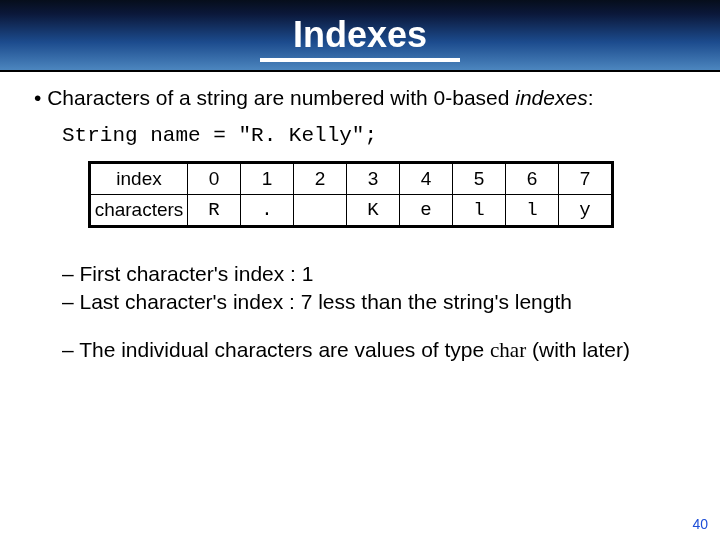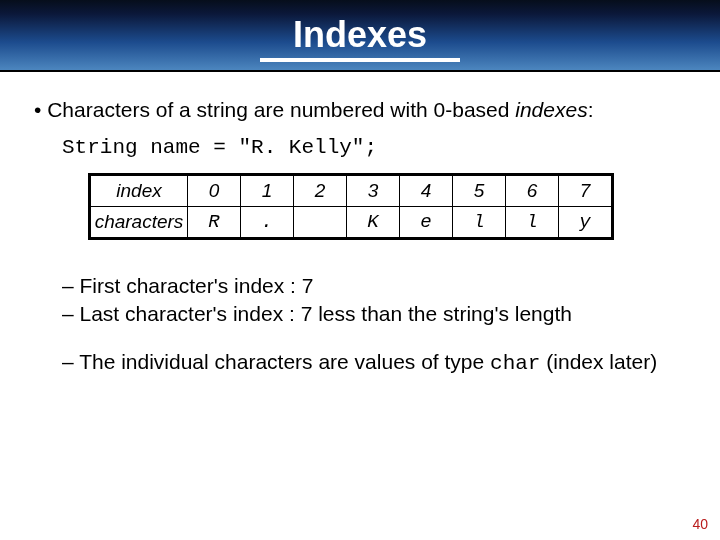--- a/index.html
+++ b/index.html
@@ -35,21 +35,20 @@
   }
   .title-underline {
     width: 200px;
     height: 4px;
     background: #fff;
     margin: 2px auto 0 auto;
   }
   .body {
     padding: 14px 35px 0 28px;
     font-size: 21px;
-    margin-top: 12px;
   }
   ul.top {
     margin: 0;
     padding-left: 6px;
     list-style: none;
   }
   ul.top > li::before {
     content: "• ";
   }
   .italic {
@@ -63,21 +62,20 @@
   table.idx {
     border-collapse: collapse;
     margin: 6px 0 0 60px;
     border: 3px solid #000;
   }
   table.idx th, table.idx td {
     border: 1px solid #000;
     text-align: center;
     vertical-align: middle;
     padding: 4px 0;
-    font-style: italic;
   }
   table.idx th {
     width: 96px;
     font-weight: normal;
     font-size: 19px;
     font-family: Verdana, Geneva, sans-serif;
   }
   table.idx td {
     width: 52px;
     font-size: 19px;
@@ -97,28 +95,28 @@
   ul.sub li {
     margin: 0 0 4px 0;
   }
   ul.sub li::before {
     content: "– ";
   }
   ul.sub li.gap {
     margin-top: 24px;
   }
   code.inline {
-    font-family: Liberation Mono, monospace;
+    font-family: Liberation Serif, serif;
   }
   .page-num {
     position: absolute;
     right: 12px;
     bottom: 8px;
     font-size: 14px;
-    color: #b91c1c;
+    color: #1d4ed8;
     font-family: Verdana, Geneva, sans-serif;
   }
 </style>
 </head>
 <body>
 
 <div class="slide">
 
   <div class="title-band">
     <h1>Indexes</h1>
@@ -156,24 +154,24 @@
         <td>K</td>
         <td>e</td>
         <td>l</td>
         <td>l</td>
         <td>y</td>
       </tr>
     </tbody>
       </table>
 
     <ul class="sub">
-      <li>First character's index : 7</li>
+      <li>First character's index : 1</li>
       <li>Last character's index : 7 less than the string's length</li>
       <li class="gap">
-        <span>The individual characters are values of type </span><code class="inline">char</code><span> (index later)</span>
+        <span>The individual characters are values of type </span><code class="inline">char</code><span> (with later)</span>
       </li>
     </ul>
 
   </div>
 
   <div class="page-num">40</div>
 
 </div>
 
 </body></html>

